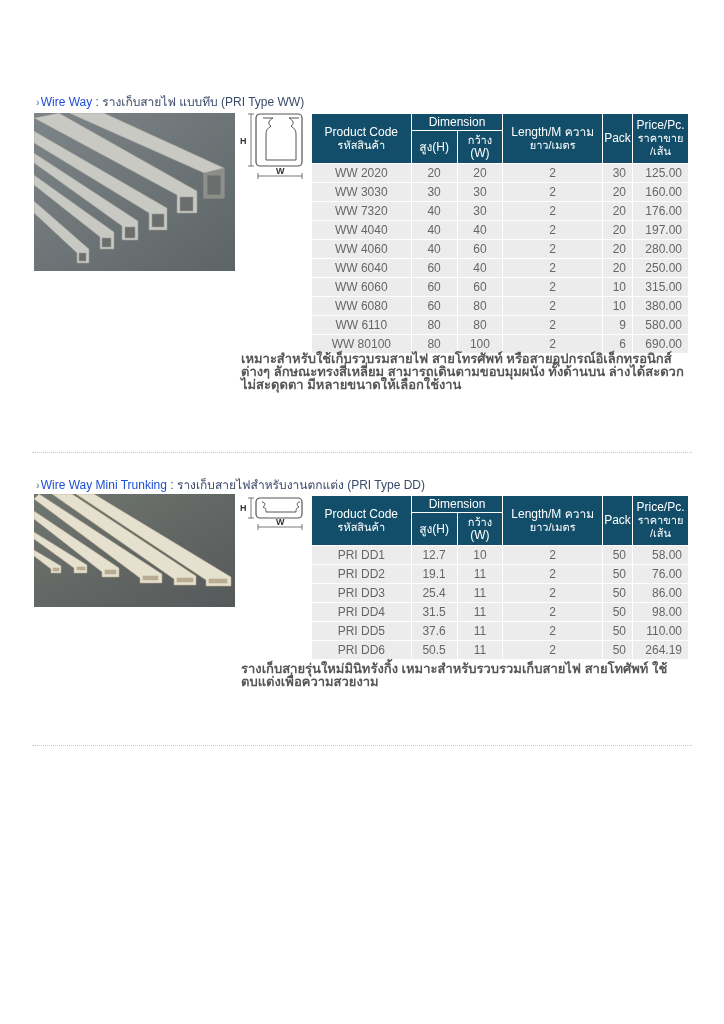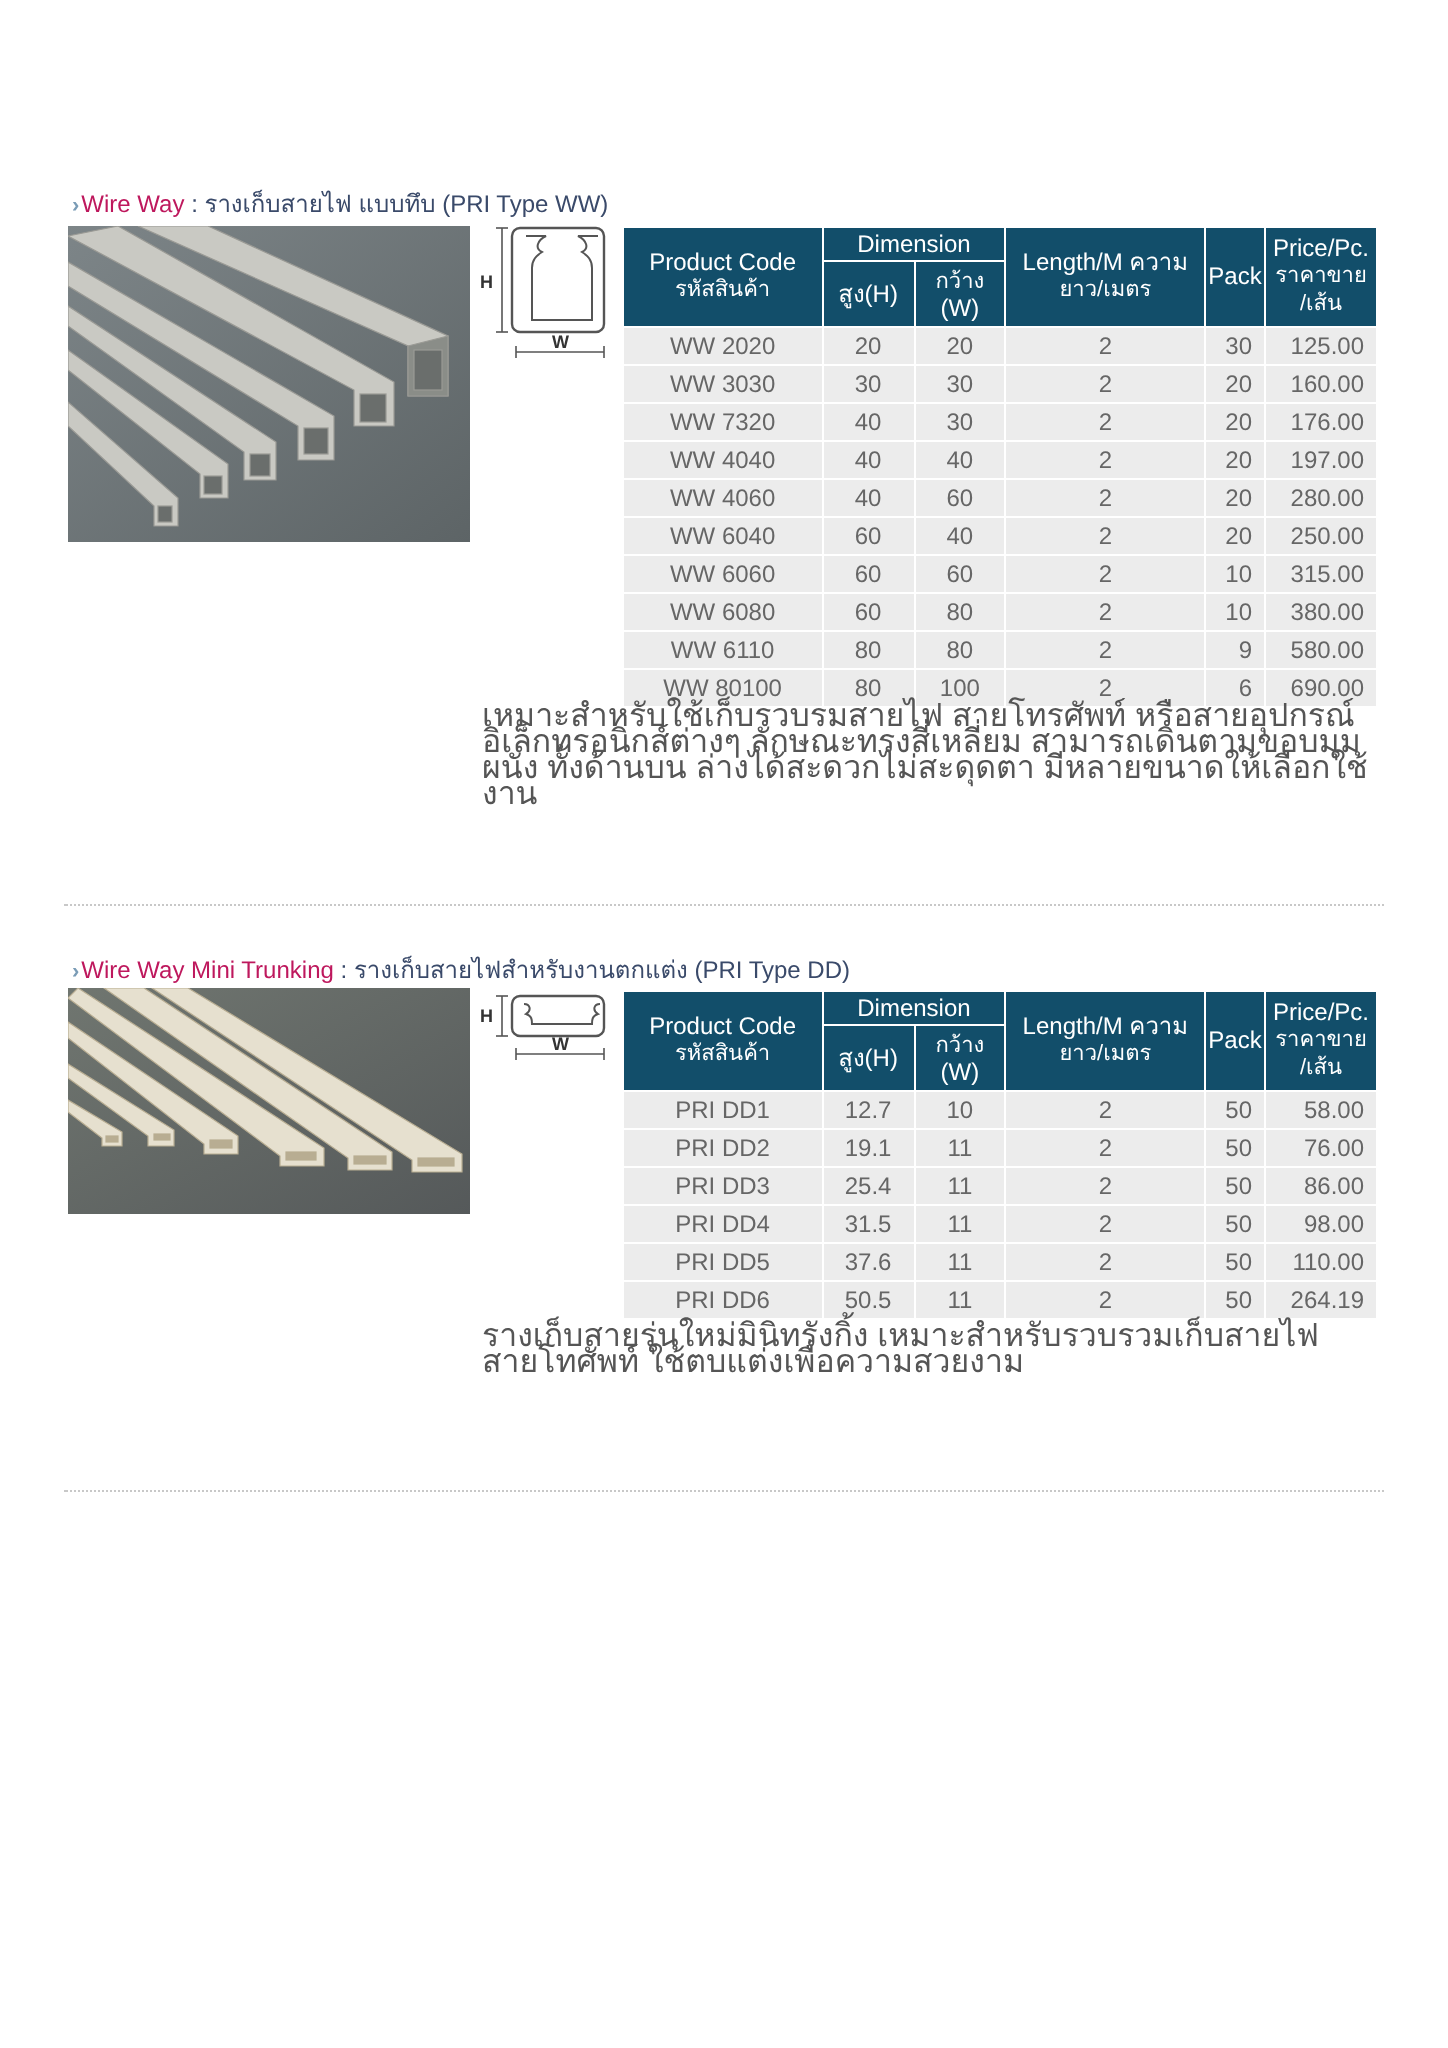--- a/index.html
+++ b/index.html
@@ -1,37 +1,37 @@
 <!DOCTYPE html>
 <html><head>
 <meta charset="utf-8">
 <style>
   html, body { margin:0; padding:0; background:#ffffff; }
   body { width:724px; height:1024px; position:relative; overflow:hidden;
          font-family:"Liberation Sans", "DejaVu Sans", sans-serif; color:#333; }
 
   .section-title { position:absolute; left:36px; font-size:12px; white-space:nowrap; }
   .section-title .chev { color:#7a9cb6; font-weight:bold; font-size:11px; margin-right:1px; }
-  .section-title .red { color:#be185d; }
+  .section-title .red { color:#1d4ed8; }
   .section-title .dark { color:#3a4a6a; }
 
   .photo { position:absolute; overflow:hidden; }
   .photo svg { display:block; }
 
   .diagram { position:absolute; }
 
   table.spec { position:absolute; border-collapse:collapse; font-size:12px; }
   table.spec th { background:#124e6a; color:#fff; font-weight:normal; border:1px solid #fff;
                   text-align:center; line-height:13px; padding:0; }
   table.spec td { background:#ececec; color:#666; text-align:center; border-left:1px solid #fff;
                   border-right:1px solid #fff; border-bottom:1px solid #fff; padding:0; height:18px; }
   table.spec td.num-r { text-align:right; padding-right:6px; }
   table.spec th .th-sub { font-size:11px; }
 
-  .desc { position:absolute; left:241px; width:450px; font-size:16px; line-height:13px; color:#444; }
+  .desc { position:absolute; left:241px; width:450px; font-size:13px; line-height:13px; color:#444;font-weight:bold; }
   .desc .th { color:#555; }
 
   .divider { position:absolute; left:32px; width:660px; border-top:1px dotted #c8c8c8; }
 </style>
 </head>
 <body>
 
 <div class="section-title" style="top:92px;">
   <span class="chev">›</span><span class="red">Wire Way</span><span class="dark"> : </span><span class="dark">รางเก็บสายไฟ แบบทึบ (PRI Type WW)</span>
 </div>

